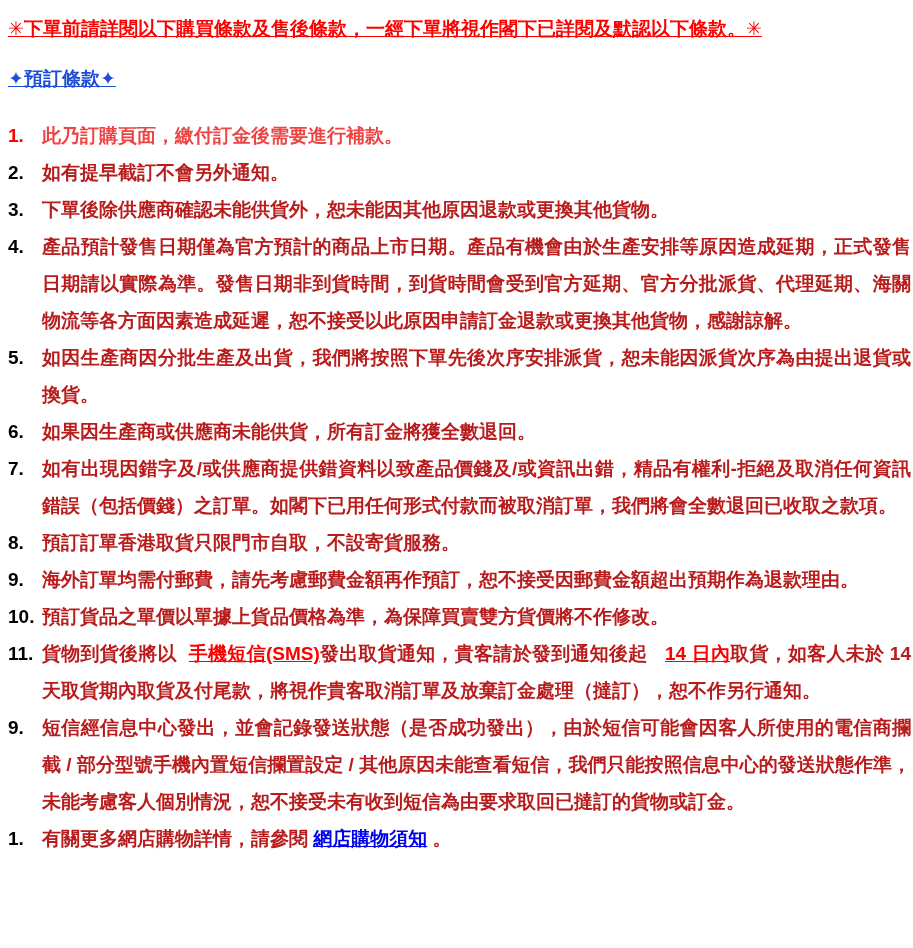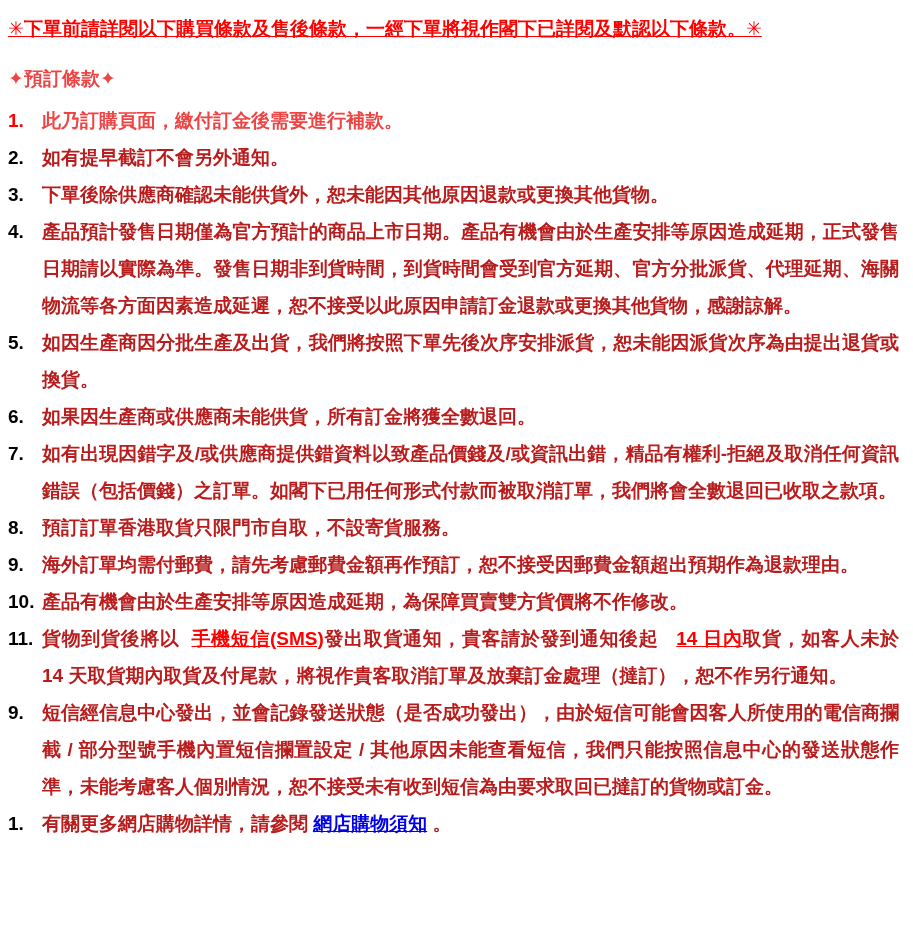--- a/index.html
+++ b/index.html
@@ -9,32 +9,33 @@
   }
   body {
     font-family: "Liberation Sans", "DejaVu Sans", sans-serif;
     font-weight: bold;
     color: #000000;
   }
   .doc {
     width: 913px;
     min-height: 948px;
     box-sizing: border-box;
-    padding: 10px 14px 20px 8px;
+    padding: 10px 2px 20px 8px;
     font-size: 19px;
     line-height: 37px;
   }
   .header {
     color: #ff0000;
     text-decoration: underline;
     margin-bottom: 13px;
   }
   .section-title {
-    color: #ef4444;
-    margin-bottom: 5px;
+    color: #1d4ed8;
+    text-decoration: underline;
+    margin-bottom: 20px;
     width: -moz-fit-content;
     width: fit-content;
   }
   .terms-list {
     width: 100%;
   }
   .item {
     display: flex;
     align-items: flex-start;
   }
@@ -100,21 +101,21 @@
       <div class="item">
         <span class="num">8.</span>
         <span class="text"><span class="normal">預訂訂單香港取貨只限門市自取，不設寄貨服務。</span></span>
       </div>
       <div class="item">
         <span class="num">9.</span>
         <span class="text"><span class="normal">海外訂單均需付郵費，請先考慮郵費金額再作預訂，恕不接受因郵費金額超出預期作為退款理由。</span></span>
       </div>
       <div class="item">
         <span class="num">10.</span>
-        <span class="text"><span class="normal">產品有機會由於生產安排等原因造成延期，為保障買賣雙方貨價將不作修改。</span></span>
+        <span class="text"><span class="normal">預訂貨品之單價以單據上貨品價格為準，為保障買賣雙方貨價將不作修改。</span></span>
       </div>
       <div class="item">
         <span class="num">11.</span>
         <span class="text"><span class="normal">貨物到貨後將以</span><span class="red-underline">手機短信(SMS)</span><span class="normal">發出取貨通知，貴客請於發到通知後起 </span><span class="red-underline">14 日內</span><span class="normal">取貨，如客人未於 14 天取貨期內取貨及付尾款，將視作貴客取消訂單及放棄訂金處理（撻訂），恕不作另行通知。</span></span>
       </div>
       <div class="item">
         <span class="num">9.</span>
         <span class="text"><span class="normal">短信經信息中心發出，並會記錄發送狀態（是否成功發出），由於短信可能會因客人所使用的電信商攔截 / 部分型號手機內置短信攔置設定 / 其他原因未能查看短信，我們只能按照信息中心的發送狀態作準，未能考慮客人個別情況，恕不接受未有收到短信為由要求取回已撻訂的貨物或訂金。</span></span>
       </div>
       <div class="item">

